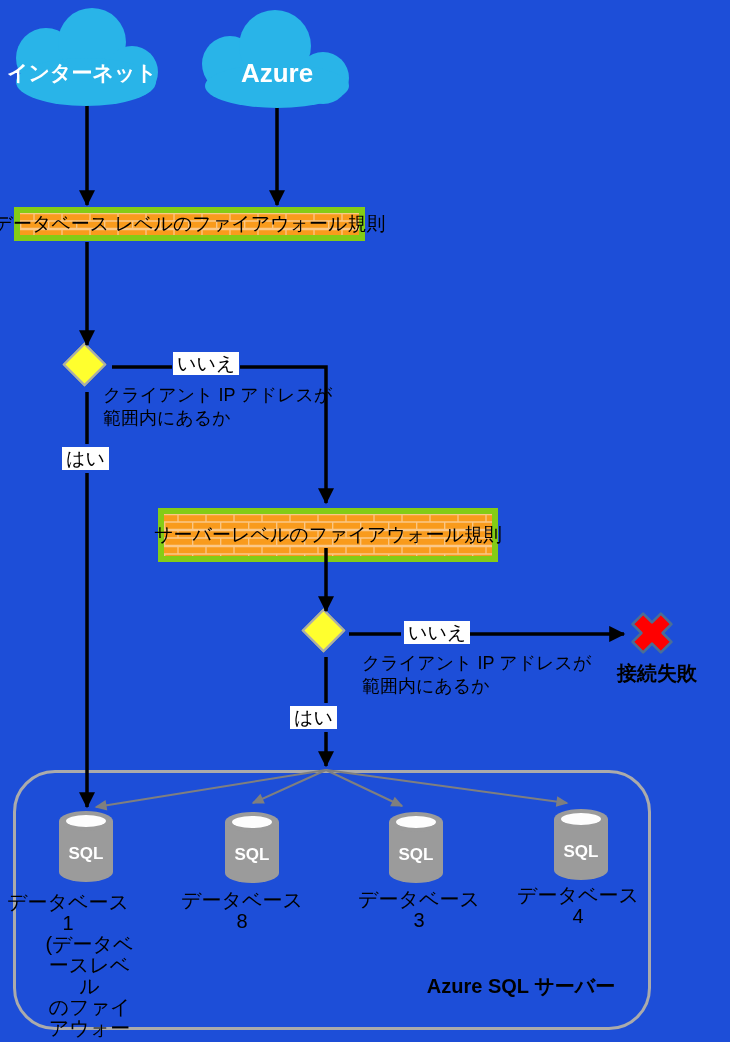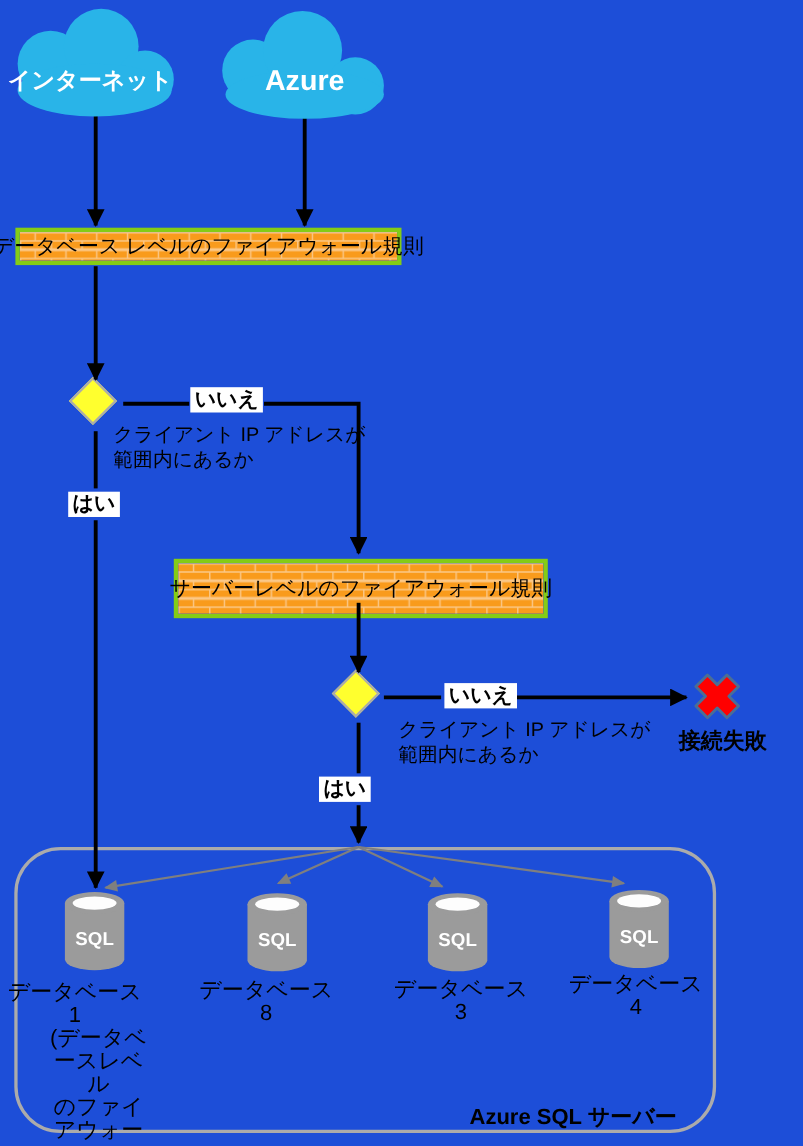--- a/index.html
+++ b/index.html
@@ -15,36 +15,36 @@
     left:13px; top:770px; width:638px; height:260px;
     border:3px solid #ABABAB; border-radius:42px; z-index:1; background:transparent;
   }
   
   svg.connectors { left:0; top:0; z-index:3; pointer-events:none; }
   
   .cloud { z-index:4; }
   .cloud text { font-family:"Liberation Sans","DejaVu Sans",sans-serif; fill:#fff; font-weight:bold; }
   
   .fwbox {
-    border:4px solid #84cc16; z-index:2;
+    border:6px solid #84cc16; z-index:2;
     display:flex; align-items:center; justify-content:center;
   }
   .fwbox svg.brick { position:absolute; left:0; top:0; width:100%; height:100%; }
   .fwbox .fwlabel {
     position:relative; z-index:2; font-size:19px; letter-spacing:0; color:#000;
     white-space:nowrap;
   }
   
   .diamond {
     width:31px; height:31px; background:#FFFF2E; border:2.5px solid #ABABAB;
     transform:rotate(45deg); z-index:2;
   }
   
   .flow-lbl {
-    z-index:4; background:#fff; font-weight:bold; font-size:19px;
+    z-index:4; background:#fff; font-weight:normal; font-size:19px;
     line-height:23px; padding:0 4px; white-space:nowrap;
   }
   .question {
     z-index:2; font-weight:normal; font-size:18px; line-height:23px;
     white-space:pre-line;
   }
   .fail-label { z-index:2; font-weight:bold; font-size:20px; text-align:center; }
   
   .db-cyl { z-index:2; }
   .db-cyl text { font-family:"Liberation Sans","DejaVu Sans",sans-serif; }
@@ -161,21 +161,21 @@
   <div class="abs db-caption" style="left:177px;top:890px;width:130px;">
     <span>データベース 8</span>
   </div>
   <div class="abs db-caption" style="left:352px;top:889px;width:134px;">
     <span>データベース 3</span>
   </div>
   <div class="abs db-caption" style="left:511px;top:885px;width:134px;">
     <span>データベース 4</span>
   </div>
 
-  <div class="abs group-label" style="left:408px;top:1002px;width:226px;">Azure SQL サーバー</div>
+  <div class="abs group-label" style="left:408px;top:973px;width:226px;">Azure SQL サーバー</div>
 
   <svg class="abs connectors" width="730" height="1042" viewBox="0 0 730 1042">
     <defs>
       <marker id="mb" viewBox="0 0 10 10" refX="9.2" refY="5" markerWidth="5" markerHeight="4.6" orient="auto">
         <path d="M0,0 L10,5 L0,10 Z" fill="#000"></path>
       </marker>
       <marker id="mg" viewBox="0 0 10 10" refX="8.8" refY="5" markerWidth="6.5" markerHeight="6" orient="auto">
         <path d="M0,0.6 L10,5 L0,9.4 Z" fill="#7F7F7F"></path>
       </marker>
     </defs>

